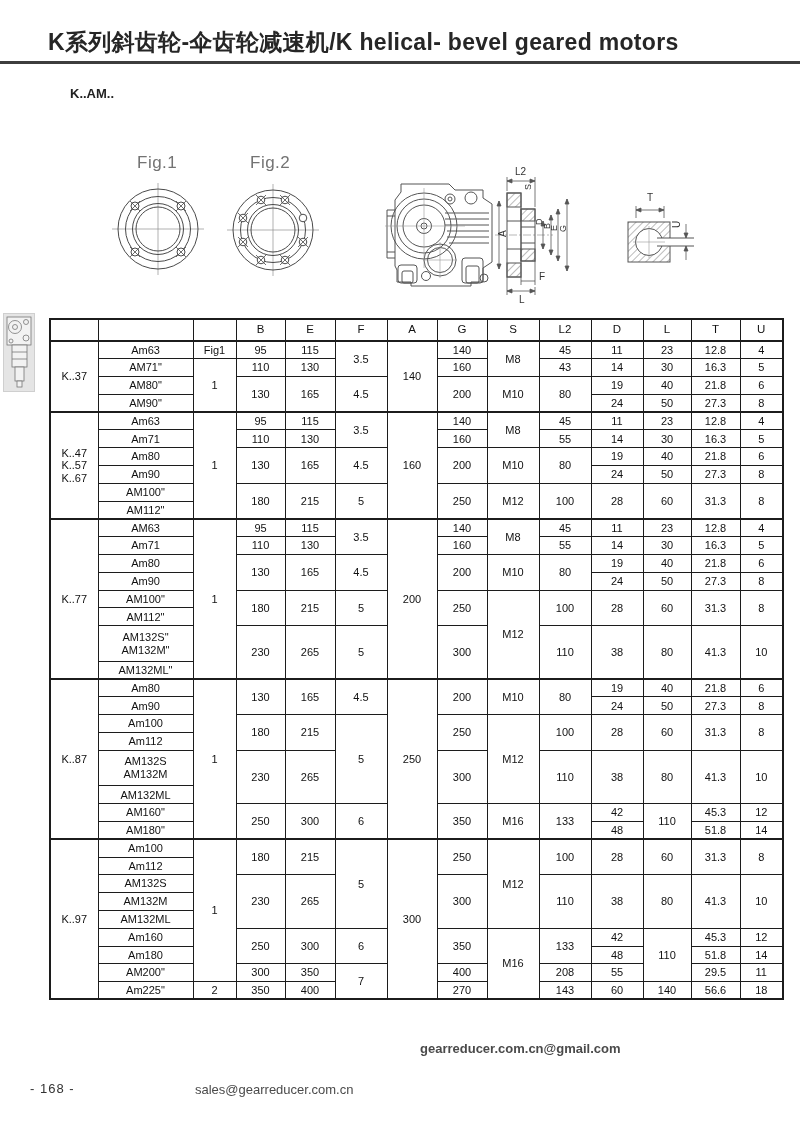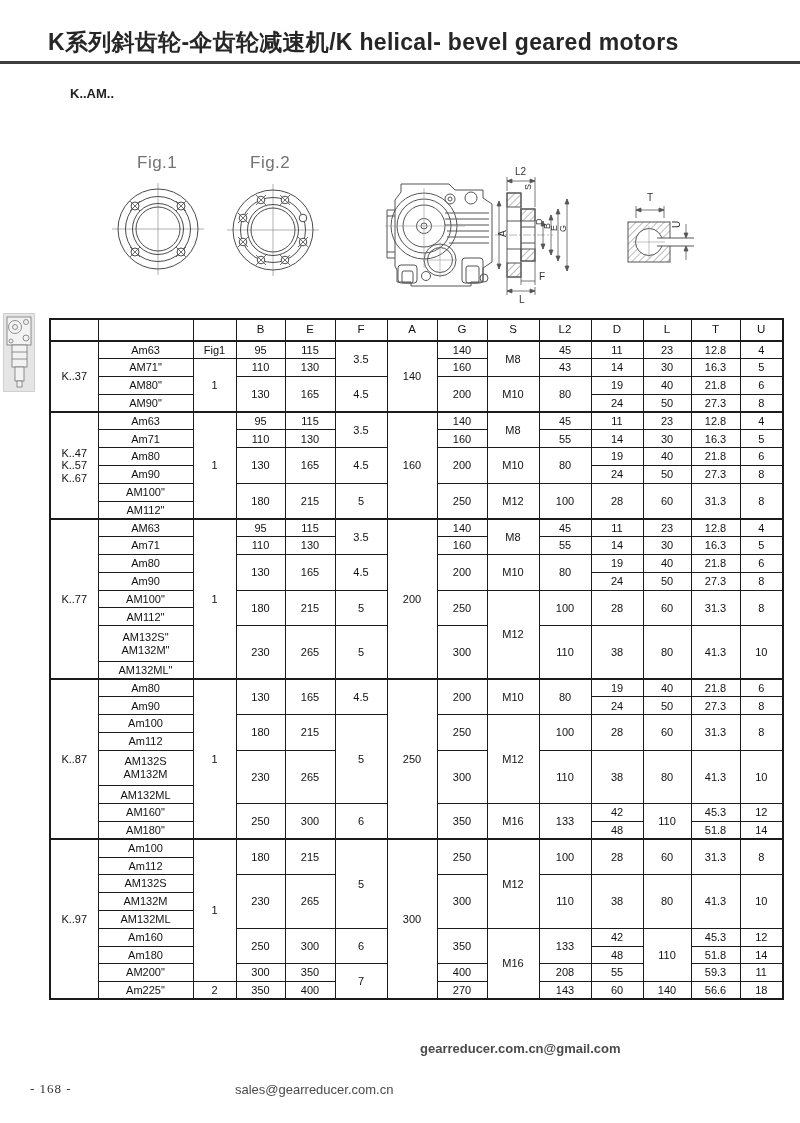--- a/index.html
+++ b/index.html
@@ -6,23 +6,23 @@
   body{width:800px;height:1123px;background:#ffffff;position:relative;overflow:hidden;
        font-family:"Liberation Sans",sans-serif;color:#1a1a1a;}
   .abs{position:absolute;}
   .title{left:48px;top:27px;font-size:23px;font-weight:600;letter-spacing:.3px;color:#262626;white-space:nowrap;}
   .rule{left:0;top:61px;width:800px;height:3px;background:#3d3d3d;}
   .model-code{left:70px;top:86px;font-size:13px;font-weight:bold;color:#222;}
   .figlabel{font-size:17px;color:#737373;letter-spacing:.5px;}
   .fig1{left:137px;top:153px;}
   .fig2{left:250px;top:153px;}
   .thumb{left:3px;top:313px;width:32px;height:79px;background:#e5e5e5;border:1px solid #cfcfcf;box-sizing:border-box;}
-  .pageno{left:30px;top:1081px;font-family:Liberation Serif, serif;font-size:13px;color:#333;letter-spacing:1px;text-align:right;}
+  .pageno{left:30px;top:1081px;font-family:Liberation Sans, sans-serif;font-size:13px;color:#333;letter-spacing:1px;text-align:right;}
   .email{font-size:13px;color:#4a4a4a;}
-  .email1{left:195px;top:1082px;margin-left:40px;}
+  .email1{left:195px;top:1082px;}
   .email2{left:420px;top:1041px;font-weight:bold;}
 
   table.dim{position:absolute;left:49px;top:318px;border-collapse:collapse;table-layout:fixed;
             border:2px solid #1c1c1c;}
   table.dim td{border:1px solid #1c1c1c;text-align:center;vertical-align:middle;
                font-size:11px;line-height:1.15;padding:0;color:#111;overflow:hidden;}
   table.dim thead td{height:20px;font-size:11.5px;border-bottom-width:2px;}
   table.dim tbody tr{height:17.8px;}
   table.dim tbody tr.sec-start td{border-top-width:2px;}
   td.series{white-space:pre-line;line-height:14px;}
@@ -610,21 +610,21 @@
         <td>14</td>
       </tr>
       <tr>
         <td>AM200"</td>
         <td>300</td>
         <td>350</td>
         <td rowspan="2">7</td>
         <td>400</td>
         <td>208</td>
         <td>55</td>
-        <td>59.3</td>
+        <td>29.5</td>
         <td>11</td>
       </tr>
       <tr>
         <td>Am225"</td>
         <td>2</td>
         <td>350</td>
         <td>400</td>
         <td>270</td>
         <td>143</td>
         <td>60</td>

